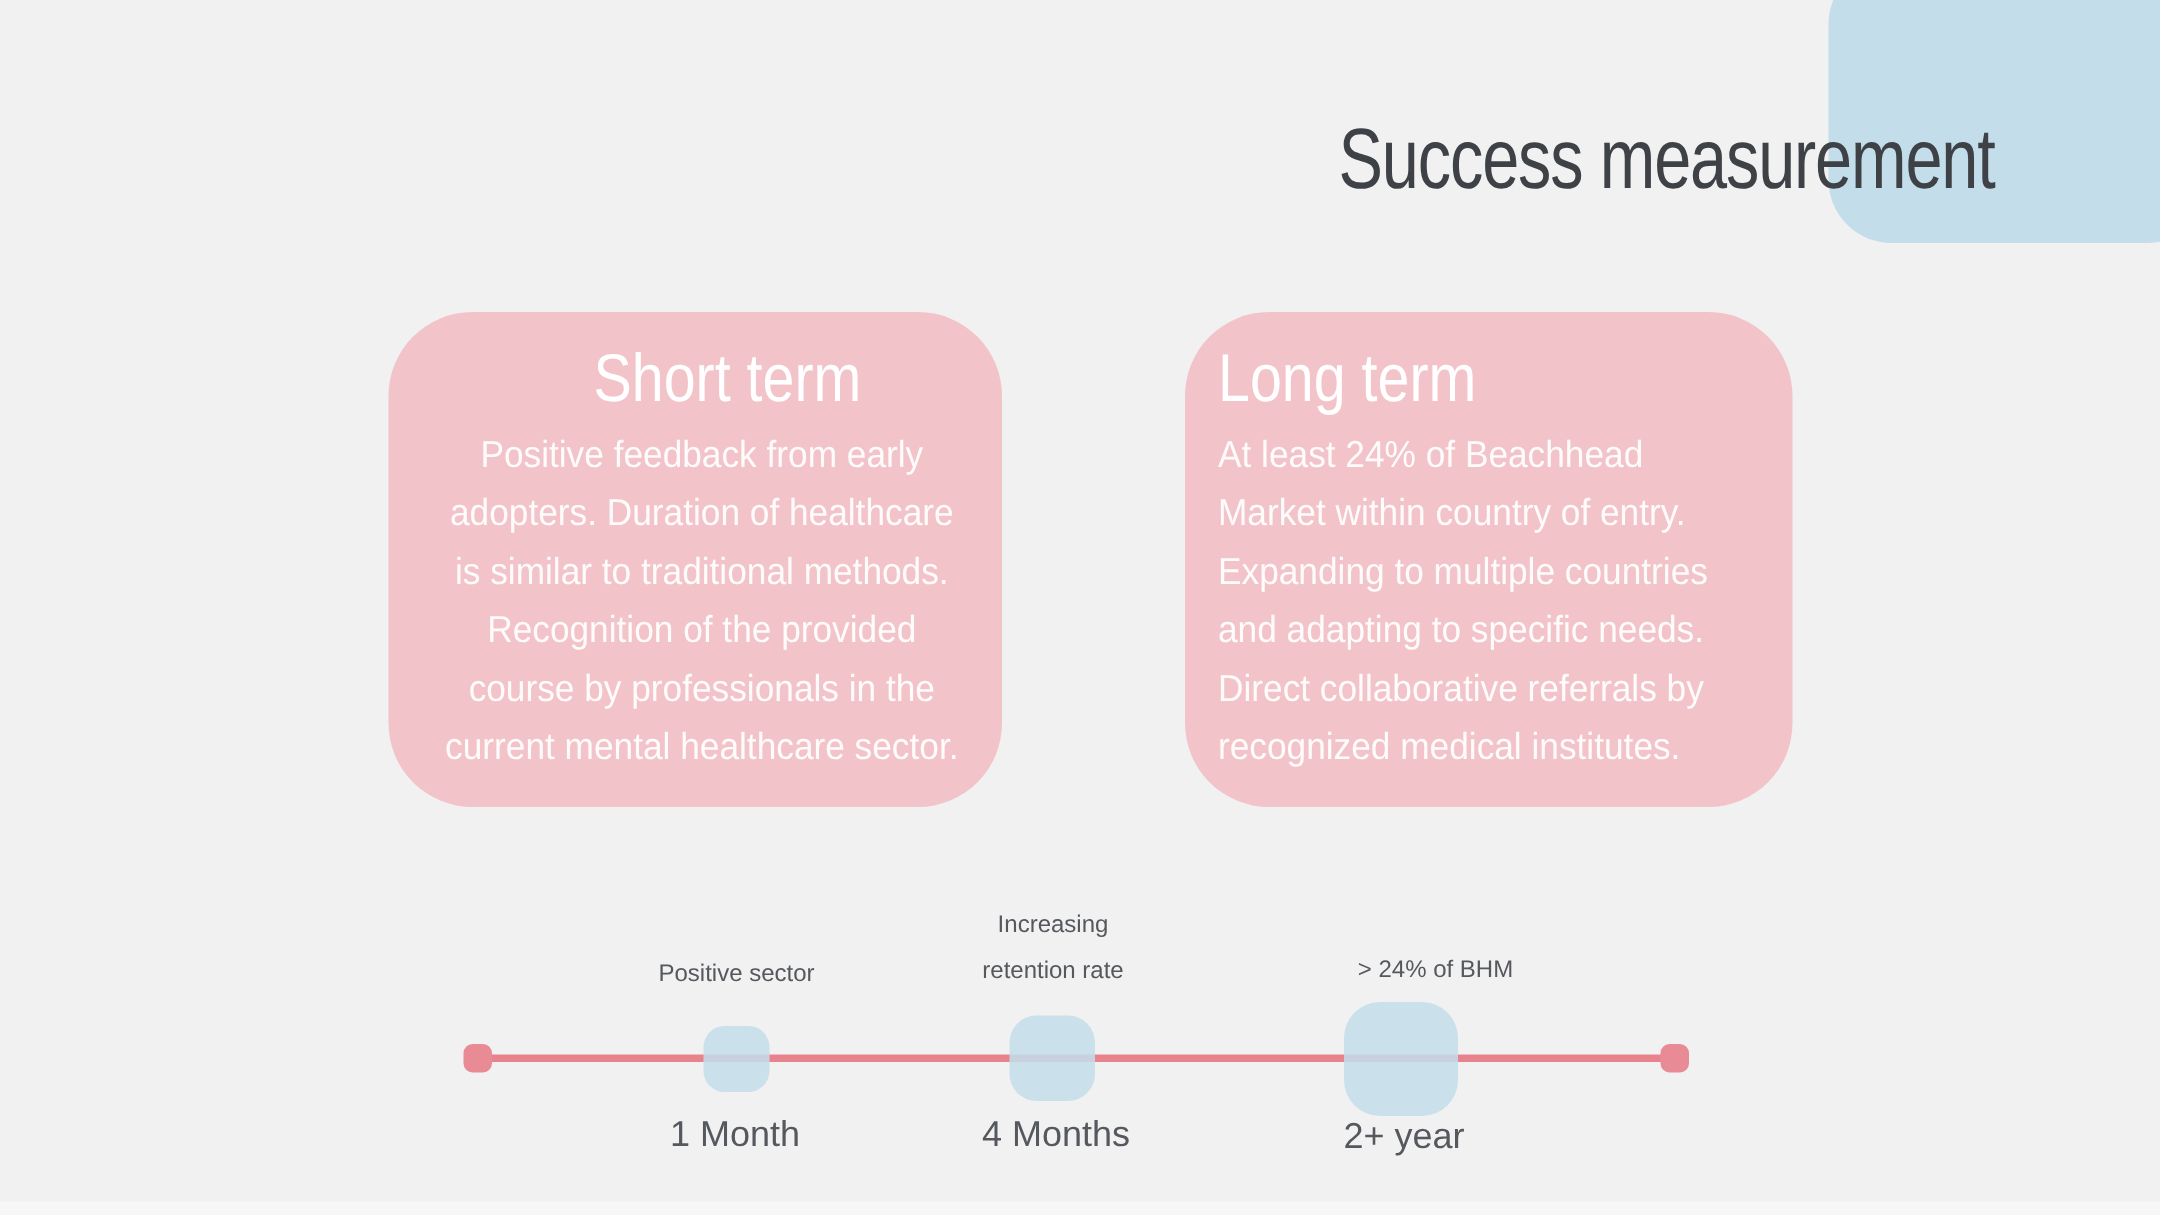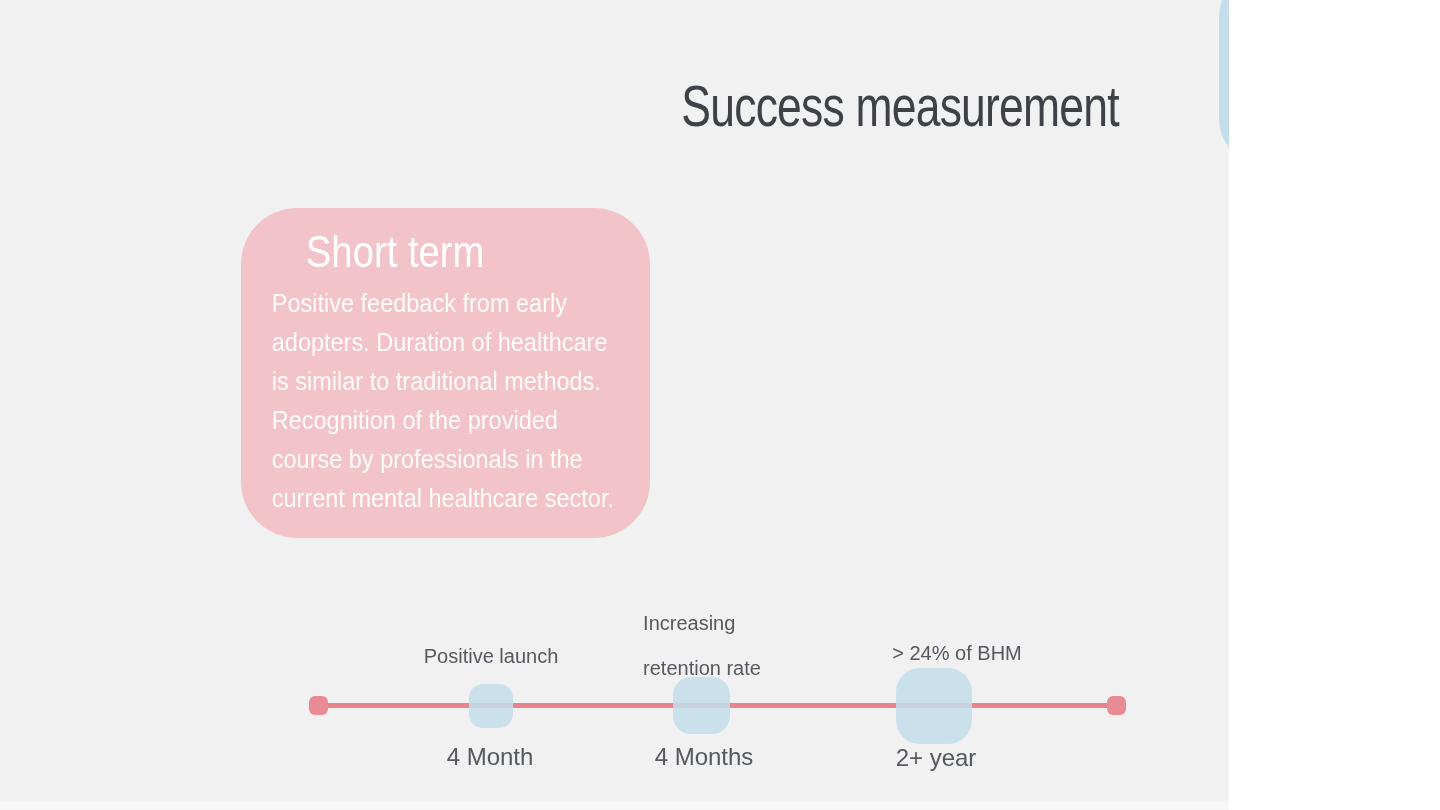--- a/index.html
+++ b/index.html
@@ -8,37 +8,37 @@
     --box-pink:#f2c4c9;
     --line-red:#e8838e;
     --cap-red:#e98b95;
     --title-text:#3e4247;
     --label-text:#55585c;
   }
   *{box-sizing:border-box;margin:0;padding:0}
   html,body{width:1440px;height:810px;overflow:hidden}
   body{font-family:"Liberation Sans",sans-serif}
   .slide{
-    position:relative;width:1229px;height:810px;
+    position:relative;width:1440px;height:810px;
     background:var(--bg);overflow:hidden;
   }
   .corner-accent{
     position:absolute;left:1219px;top:-26px;width:255px;height:188px;
     border-radius:42px;background:var(--accent-blue);
   }
   .title{
     position:absolute;top:73px;right:110px;white-space:nowrap;
     font-size:57px;font-weight:400;color:var(--title-text);
     letter-spacing:-1px;transform:scaleX(0.78);transform-origin:100% 50%;
   }
   .box{
     position:absolute;top:208px;height:330px;border-radius:56px;
     background:var(--box-pink);padding:18px 22px 0 22px;
   }
-  .box-short{left:241px;width:409px;text-align:left;padding-left:8px}
+  .box-short{left:259px;width:409px;text-align:center;padding-left:8px}
   .box-long{left:790px;width:405px;text-align:left;padding-right:8px}
   .box h2{
     font-size:45px;font-weight:400;color:#ffffff;line-height:52px;
     transform:scaleX(0.85);
   }
   .box-short h2{transform-origin:100% 50%}
   .box-long h2{transform-origin:0 50%}
   .box p{
     margin-top:6px;font-size:25px;line-height:39px;
     color:rgba(255,255,255,0.93);white-space:pre-line;
@@ -57,22 +57,22 @@
   .tl-cap-left{left:309px}
   .tl-cap-right{left:1107px}
   .tl-node{
     position:absolute;background:var(--accent-blue);opacity:0.87;
   }
   .tl-node-1{left:469px;top:684px;width:44px;height:44px;border-radius:14px}
   .tl-node-2{left:673px;top:677px;width:57px;height:57px;border-radius:18px}
   .tl-node-3{left:896px;top:668px;width:76px;height:76px;border-radius:24px}
   .tl-label{
     position:absolute;transform:translateX(-50%);
-    font-size:20px;line-height:45px;color:var(--label-text);
-    white-space:pre-line;
+    font-size:16px;line-height:31px;color:var(--label-text);
+    white-space:pre-line;text-align:center;
   }
   .tl-label-1{left:491px;top:634px}
   .tl-label-2{left:702px;top:601px}
   .tl-label-3{left:957px;top:631px}
   .tl-time{
     position:absolute;transform:translateX(-50%);
     font-size:24px;color:var(--label-text);white-space:nowrap;
   }
   .tl-time-1{left:490px;top:743px}
   .tl-time-2{left:704px;top:743px}
@@ -93,35 +93,44 @@
   <section class="box box-short">
     <h2>Short term</h2>
     <p>Positive feedback from early
 adopters. Duration of healthcare
 is similar to traditional methods.
 Recognition of the provided
 course by professionals in the
 current mental healthcare sector.</p>
   </section>
 
+  <section class="box box-long">
+    <h2>Long term</h2>
+    <p>At least 24% of Beachhead
+Market within country of entry.
+Expanding to multiple countries
+and adapting to specific needs.
+Direct collaborative referrals by
+recognized medical institutes.</p>
+  </section>
 
   <div>
     <div class="tl-line"></div>
     <div class="tl-cap tl-cap-left"></div>
     <div class="tl-cap tl-cap-right"></div>
 
     <div class="tl-node tl-node-1"></div>
     <div class="tl-node tl-node-2"></div>
     <div class="tl-node tl-node-3"></div>
 
-    <div class="tl-label tl-label-1">Positive launch</div>
+    <div class="tl-label tl-label-1">Positive sector</div>
     <div class="tl-label tl-label-2">Increasing
 retention rate</div>
     <div class="tl-label tl-label-3">&gt; 24% of BHM</div>
 
-    <div class="tl-time tl-time-1">4 Month</div>
+    <div class="tl-time tl-time-1">1 Month</div>
     <div class="tl-time tl-time-2">4 Months</div>
     <div class="tl-time tl-time-3">2+ year</div>
   </div>
 
   <div class="bottom-strip"></div>
 
 </div>
 
 </body></html>

